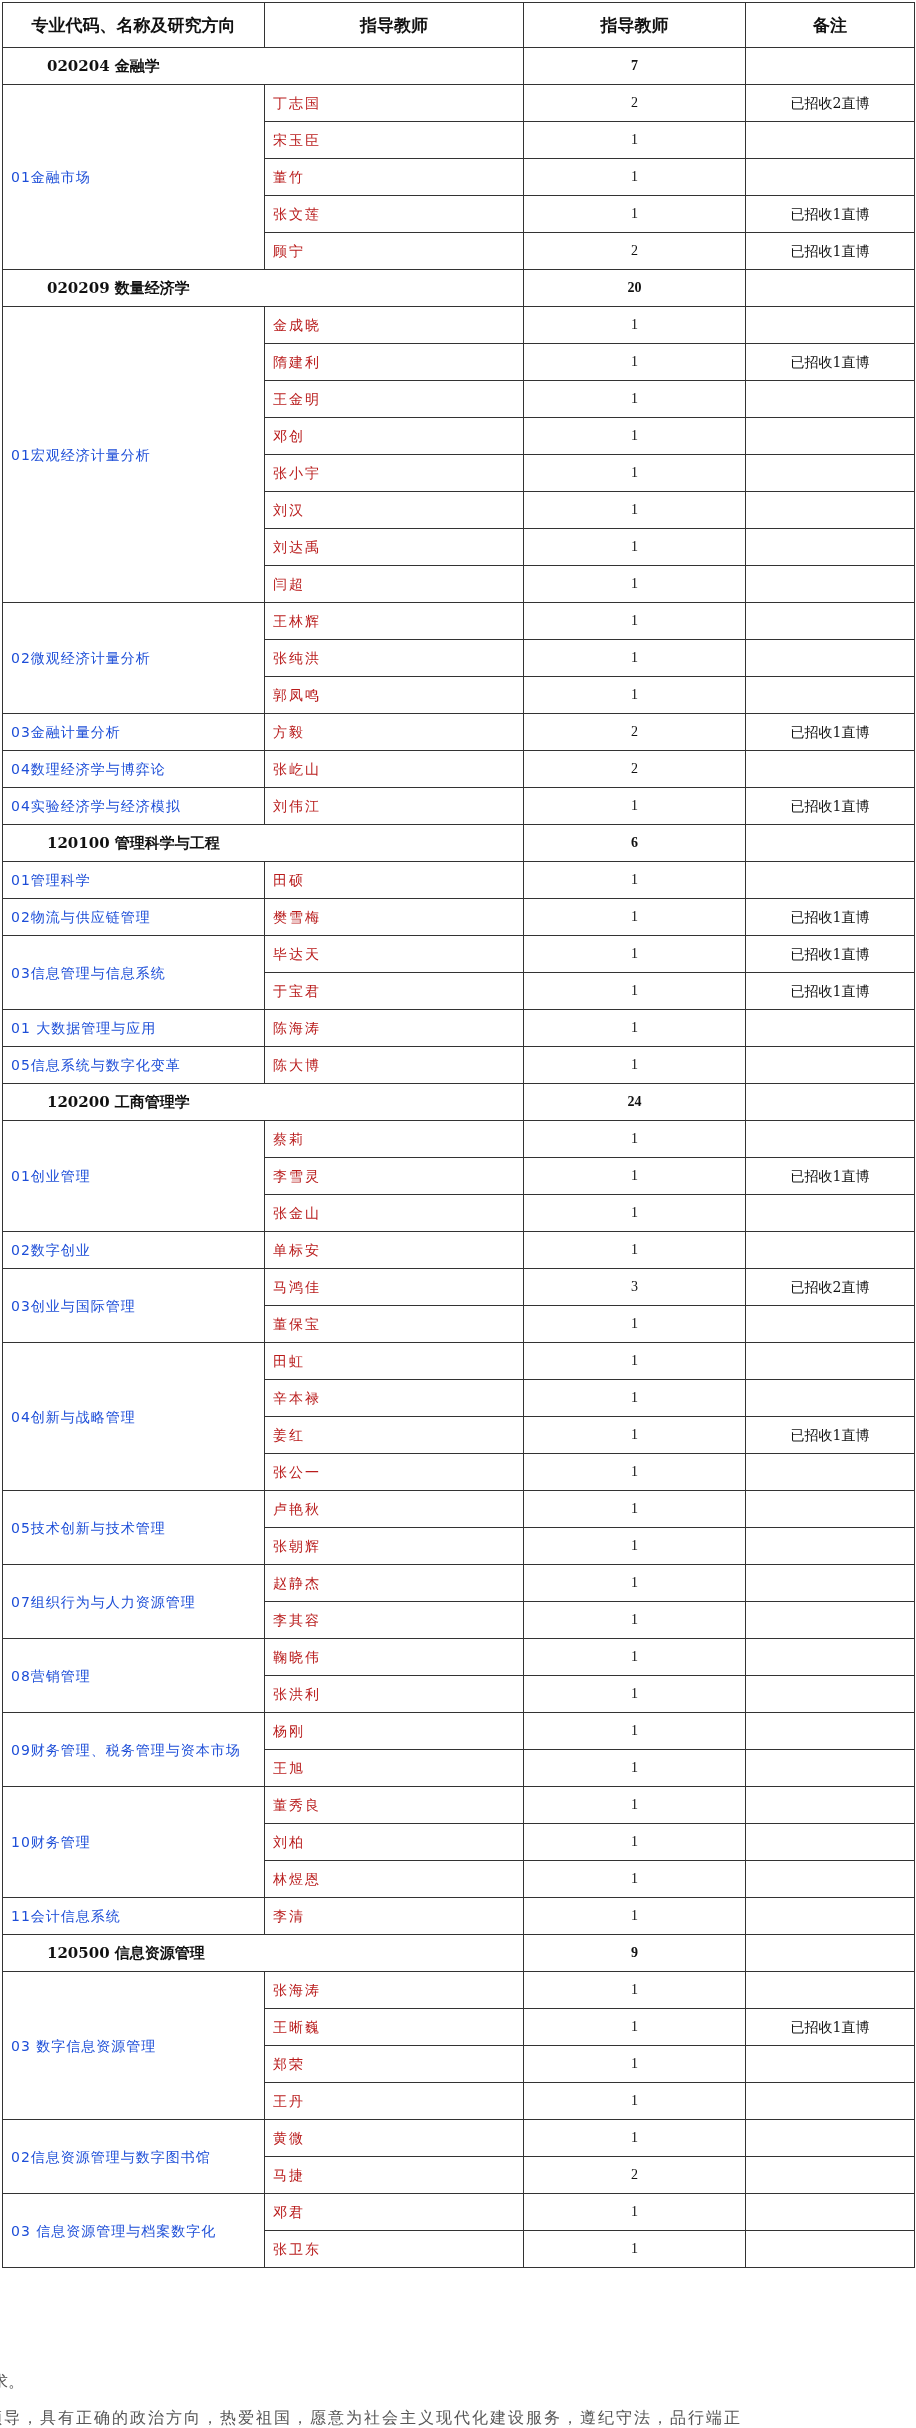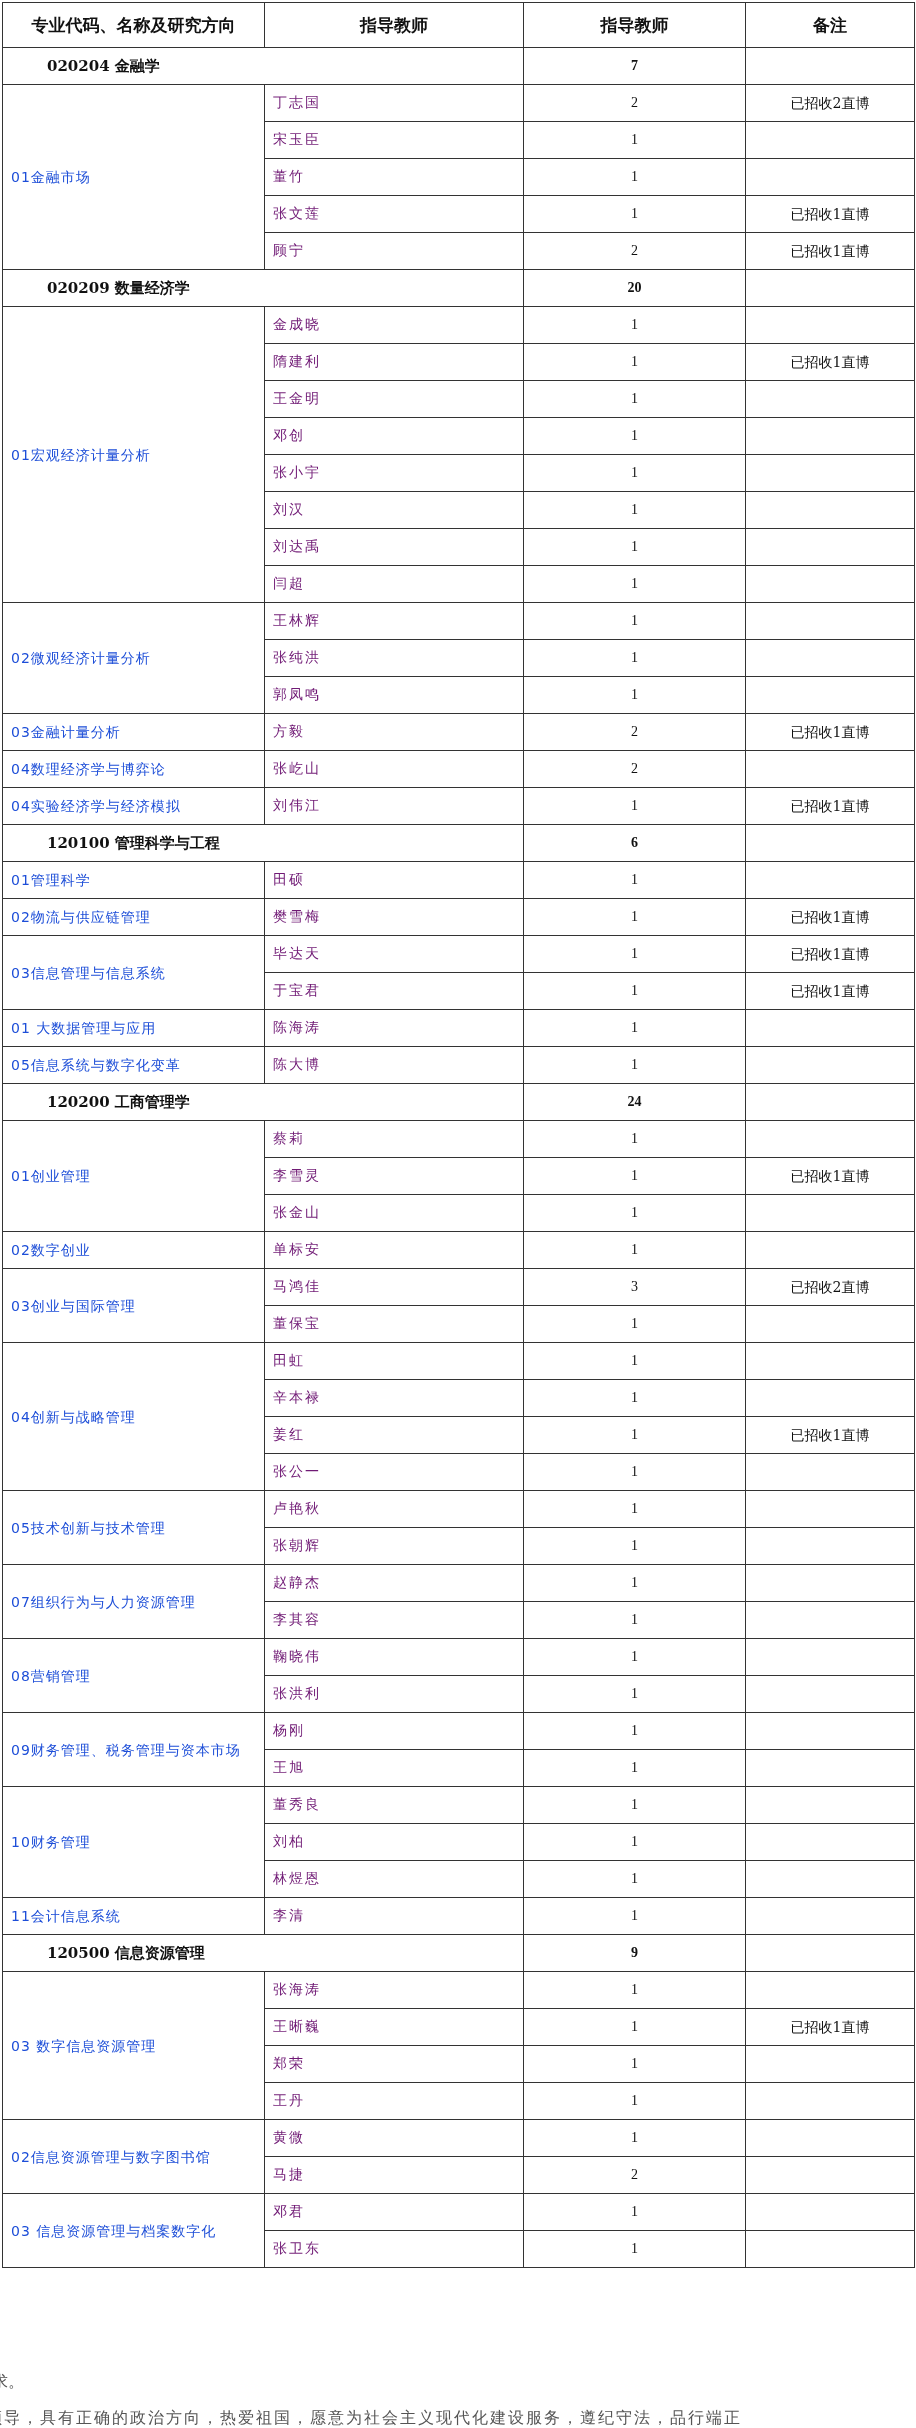--- a/index.html
+++ b/index.html
@@ -11,21 +11,21 @@
                font-size: 14px; line-height: 16px; vertical-align: middle; }
   table.plan th { height: 44px; font-weight: bold; font-size: 17px; text-align: center;
                font-family: "DejaVu Sans", "Liberation Sans", sans-serif; margin-left: 36px; }
   table.plan td { height: 36px; }
   col.c1 { width: 262px; } col.c2 { width: 259px; } col.c3 { width: 222px; } col.c4 { width: 169px; }
   .major td { font-weight: bold; }
   .major .name { font-size: 15px; padding-left: 44px; }
   .num { text-align: center; font-family: "Liberation Serif", serif; font-size: 15px; }
   .note { text-align: center; font-weight: normal; font-size: 14px; }
   .dir { color: #1d4ed8; font-family: "DejaVu Sans", "Liberation Sans", sans-serif; font-size: 13px; letter-spacing: 1px; }
-  .tutor { color: #701a75; font-family: Liberation Serif, serif; font-size: 13px; letter-spacing: 2px; }
+  .tutor { color: #b91c1c; font-family: Liberation Sans, sans-serif; font-size: 13px; letter-spacing: 2px; }
   .footer { position: absolute; left: 0; width: 916px; font-family: "DejaVu Sans", "Liberation Sans", sans-serif;
             color: #555; font-size: 16px; white-space: nowrap; overflow: hidden; }
   .footer.l1 { top: 2372px; left: -8px; }
   .footer.l2 { top: 2408px; left: -14px; letter-spacing: 2px; }
 </style>
 </head>
 <body>
 
 <table class="plan">
   <colgroup>

